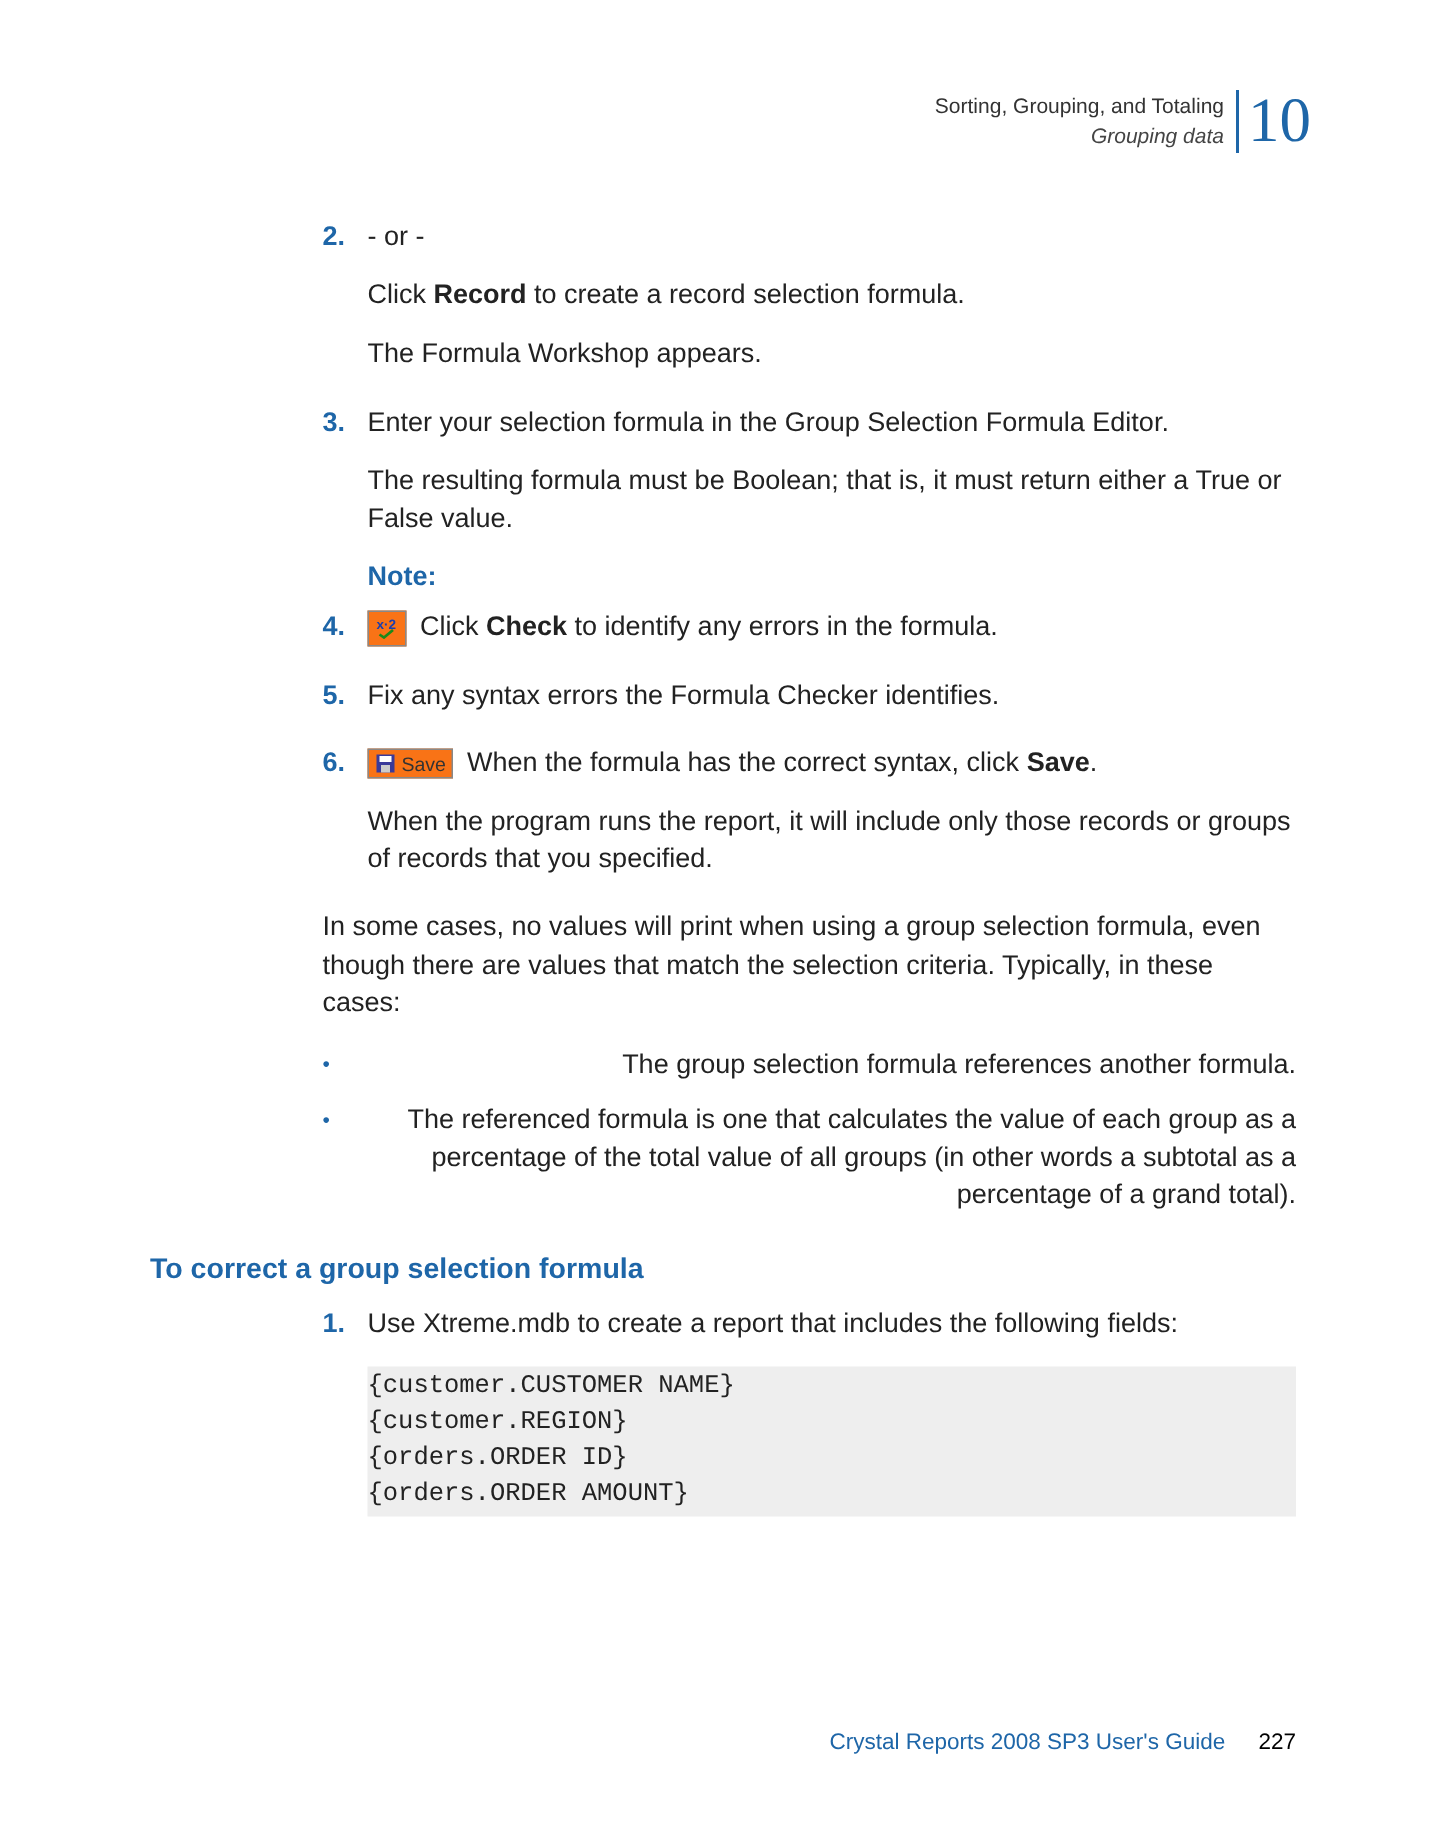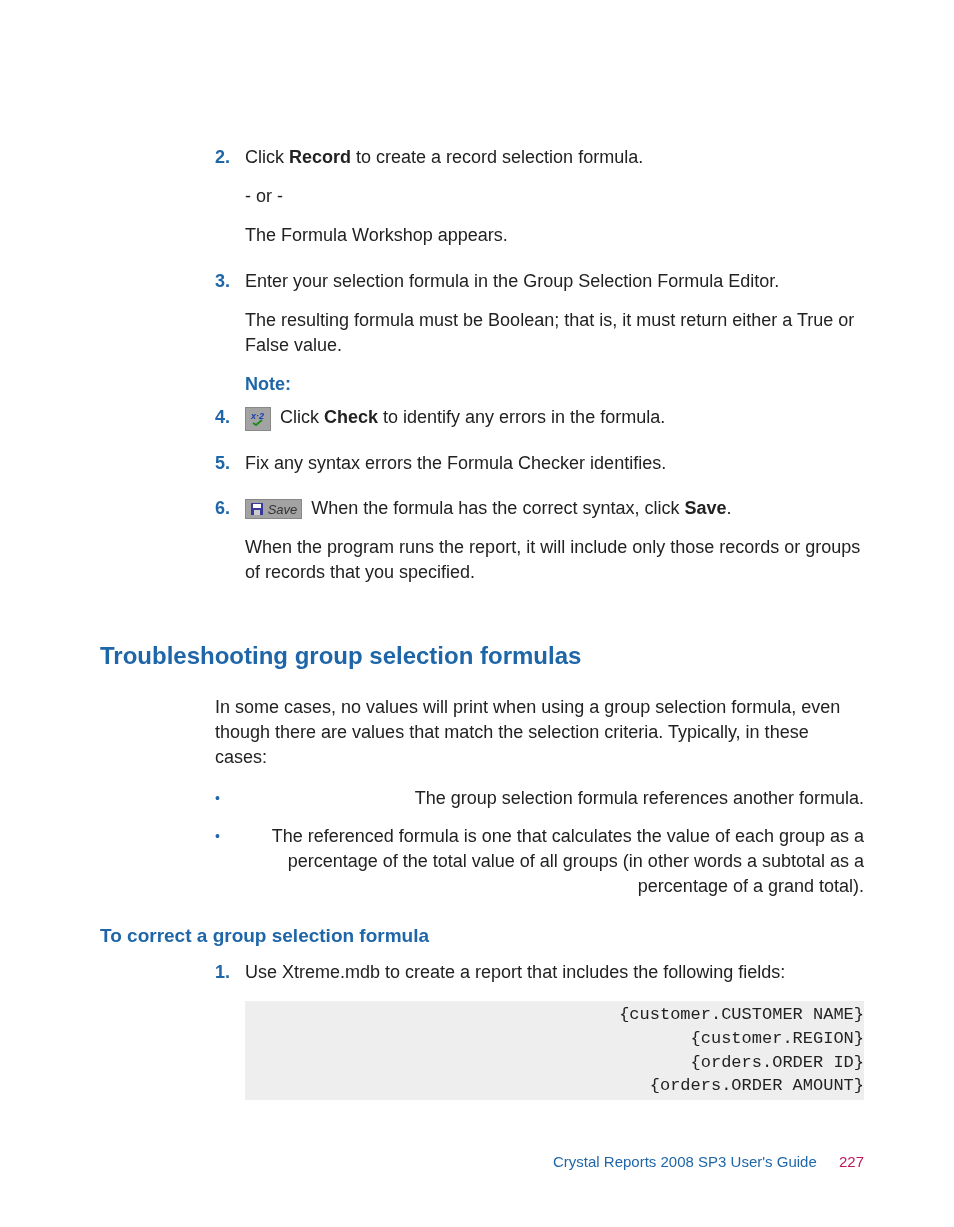--- a/index.html
+++ b/index.html
@@ -70,27 +70,26 @@
   .note-label {
     color: #1e66a8;
     font-weight: bold;
   }
   .indent-block-small {
     margin-left: 115px;
   }
   .icon-btn {
     display: inline-block;
     border: 1px solid #888;
-    background: #a3a3a3;
+    background: #f97316;
     padding: 2px 4px;
     vertical-align: middle;
     font-size: 13px;
     line-height: 1;
     margin-right: 4px;
-    font-style: italic;
   }
   .h2 {
     color: #1e66a8;
     font-weight: bold;
     font-size: 24px;
     margin: 40px 0 22px 0;
   }
   .h3 {
     color: #1e66a8;
     font-weight: bold;
@@ -111,53 +110,59 @@
     flex: 1;
     text-align: right;
   }
   .codeblock {
     background: #eeeeee;
     font-family: "Courier New", monospace;
     font-size: 17px;
     padding: 2px 0 2px 0;
     white-space: pre;
     margin-top: 16px;
-    text-align: right;
   }
   .footer {
     position: absolute;
     bottom: 55px;
     right: 90px;
     font-size: 15px;
   }
   .footer-title {
     color: #1e66a8;
   }
   .footer-page {
-    color: #be185d;
+    color: #000000;
     margin-left: 18px;
   }
 </style>
 </head>
 <body>
 
 <div class="page">
 
+  <div class="header">
+    <div class="header-text">
+      <div class="header-chapter">Sorting, Grouping, and Totaling</div>
+      <div class="header-section">Grouping data</div>
+    </div>
+    <div class="chapter-num">10</div>
+  </div>
 
   <div class="content">
 
     <div class="indent-block-small">
 
       <div class="ol-item">
         <div class="ol-num">2.</div>
         <div class="ol-body">
+          <p>- or -</p>
           <p>
             <span>Click </span><b>Record</b><span> to create a record selection formula.</span>
           </p>
-          <p>- or -</p>
           <p>The Formula Workshop appears.</p>
         </div>
       </div>
 
       <div class="ol-item">
         <div class="ol-num">3.</div>
         <div class="ol-body">
           <p>Enter your selection formula in the Group Selection Formula Editor.</p>
           <p>The resulting formula must be Boolean; that is, it must return either a True or False value.</p>
           <p style="margin-bottom:2px;"><span class="note-label">Note:</span></p>
@@ -197,21 +202,20 @@
               </svg>
               <span style="font-size:13px;color:#333;">Save</span>
             </span><span> When the formula has the correct syntax, click </span><b>Save</b><span>.</span>
           </p>
           <p>When the program runs the report, it will include only those records or groups of records that you specified.</p>
         </div>
       </div>
 
     </div>
 
-    <div class="h2">Troubleshooting group selection formulas</div>
 
     <div class="indent-block-small">
       <p style="margin:0 0 16px 0;">In some cases, no values will print when using a group selection formula, even though there are values that match the selection criteria. Typically, in these cases:</p>
 
       <div class="bullet">
         <div class="bullet-dot">•</div>
         <div class="bullet-body">The group selection formula references another formula.</div>
       </div>
       <div class="bullet">
         <div class="bullet-dot">•</div>

